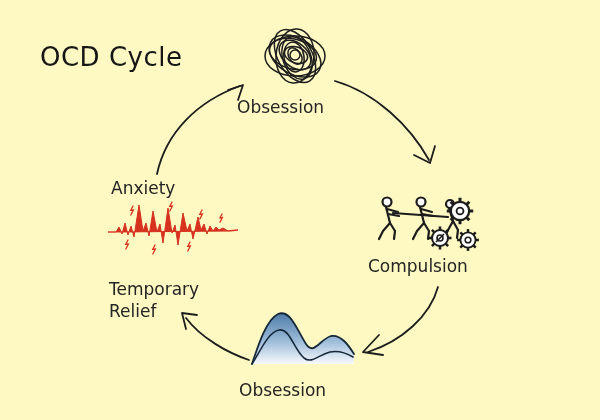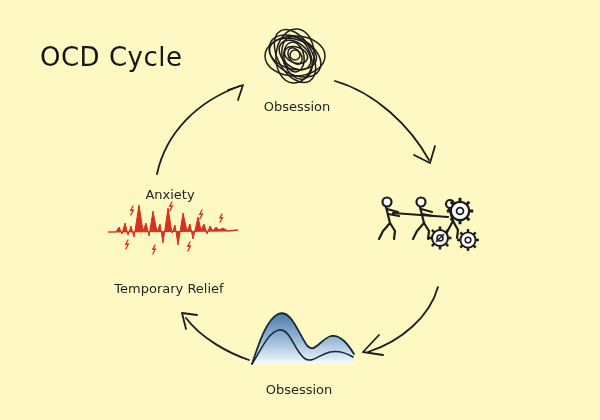--- a/index.html
+++ b/index.html
@@ -12,26 +12,26 @@
   }
   .arrows{position:absolute;left:0;top:0;width:600px;height:420px;pointer-events:none;}
   .arrows path{fill:none;stroke:#1d1d1d;stroke-width:1.8;stroke-linecap:round;stroke-linejoin:round;}
   .icon{position:absolute;}
   .scribble{left:256px;top:18px;width:78px;height:78px;}
   .scribble ellipse,.scribble circle{fill:none;stroke:#1d1d1d;stroke-width:1.5;}
   .compulsion{left:376px;top:181px;width:112px;height:72px;}
   .wave{left:246px;top:306px;width:116px;height:66px;}
   .zigzag{left:106px;top:198px;width:134px;height:62px;}
   .label{
-    position:absolute;text-align:center;font-size:13px;line-height:22px;color:#242424;
+    position:absolute;font-size:17px;line-height:22px;color:#242424;
   }
   .lbl-obsession-top{left:237px;top:96px;width:120px;}
   .lbl-compulsion{left:368px;top:255px;width:120px;}
   .lbl-obsession-bottom{left:239px;top:379px;width:120px;}
-  .lbl-anxiety{left:111px;top:184px;width:118px;}
+  .lbl-anxiety{left:111px;top:177px;width:118px;}
   .lbl-relief{left:109px;top:278px;width:120px;}
 </style>
 </head>
 <body>
 
 <div class="canvas">
 
   <div class="title">OCD Cycle</div>
 
   <svg class="arrows" viewBox="0 0 600 420" xmlns="http://www.w3.org/2000/svg">
@@ -108,20 +108,21 @@
       <path d="M74,29 L84,26"></path>
       <path d="M75,33 L85,34"></path>
       <path d="M77,40 L71,51 L69,58"></path>
       <path d="M77,40 L82,49 L81,57"></path>
     </g>
     <use href="#gear" transform="translate(84,30) scale(1.15)"></use>
     <use href="#gear" transform="translate(64,57)"></use>
     <line x1="60" y1="61" x2="68" y2="53" stroke="#1c1c1c" stroke-width="1.6"></line>
     <use href="#gear" transform="translate(92,59) scale(0.95)"></use>
   </svg>
+  <div class="label lbl-compulsion">Compulsion</div>
 
   <svg class="icon wave" viewBox="0 0 116 66" xmlns="http://www.w3.org/2000/svg">
     <defs>
       <linearGradient id="waveGrad" x1="0" y1="0" x2="0" y2="1">
         <stop offset="0" stop-color="#4e7ba8"></stop>
         <stop offset="0.55" stop-color="#9dbcd8"></stop>
         <stop offset="1" stop-color="#f7fafd"></stop>
       </linearGradient>
     </defs>
     <path d="M6,58 C12,40 20,14 32,8 C44,3 50,22 60,38 C68,50 74,33 85,30 C95,28 103,40 108,48 L108,58 Z" fill="url(#waveGrad)" stroke="none"></path>

